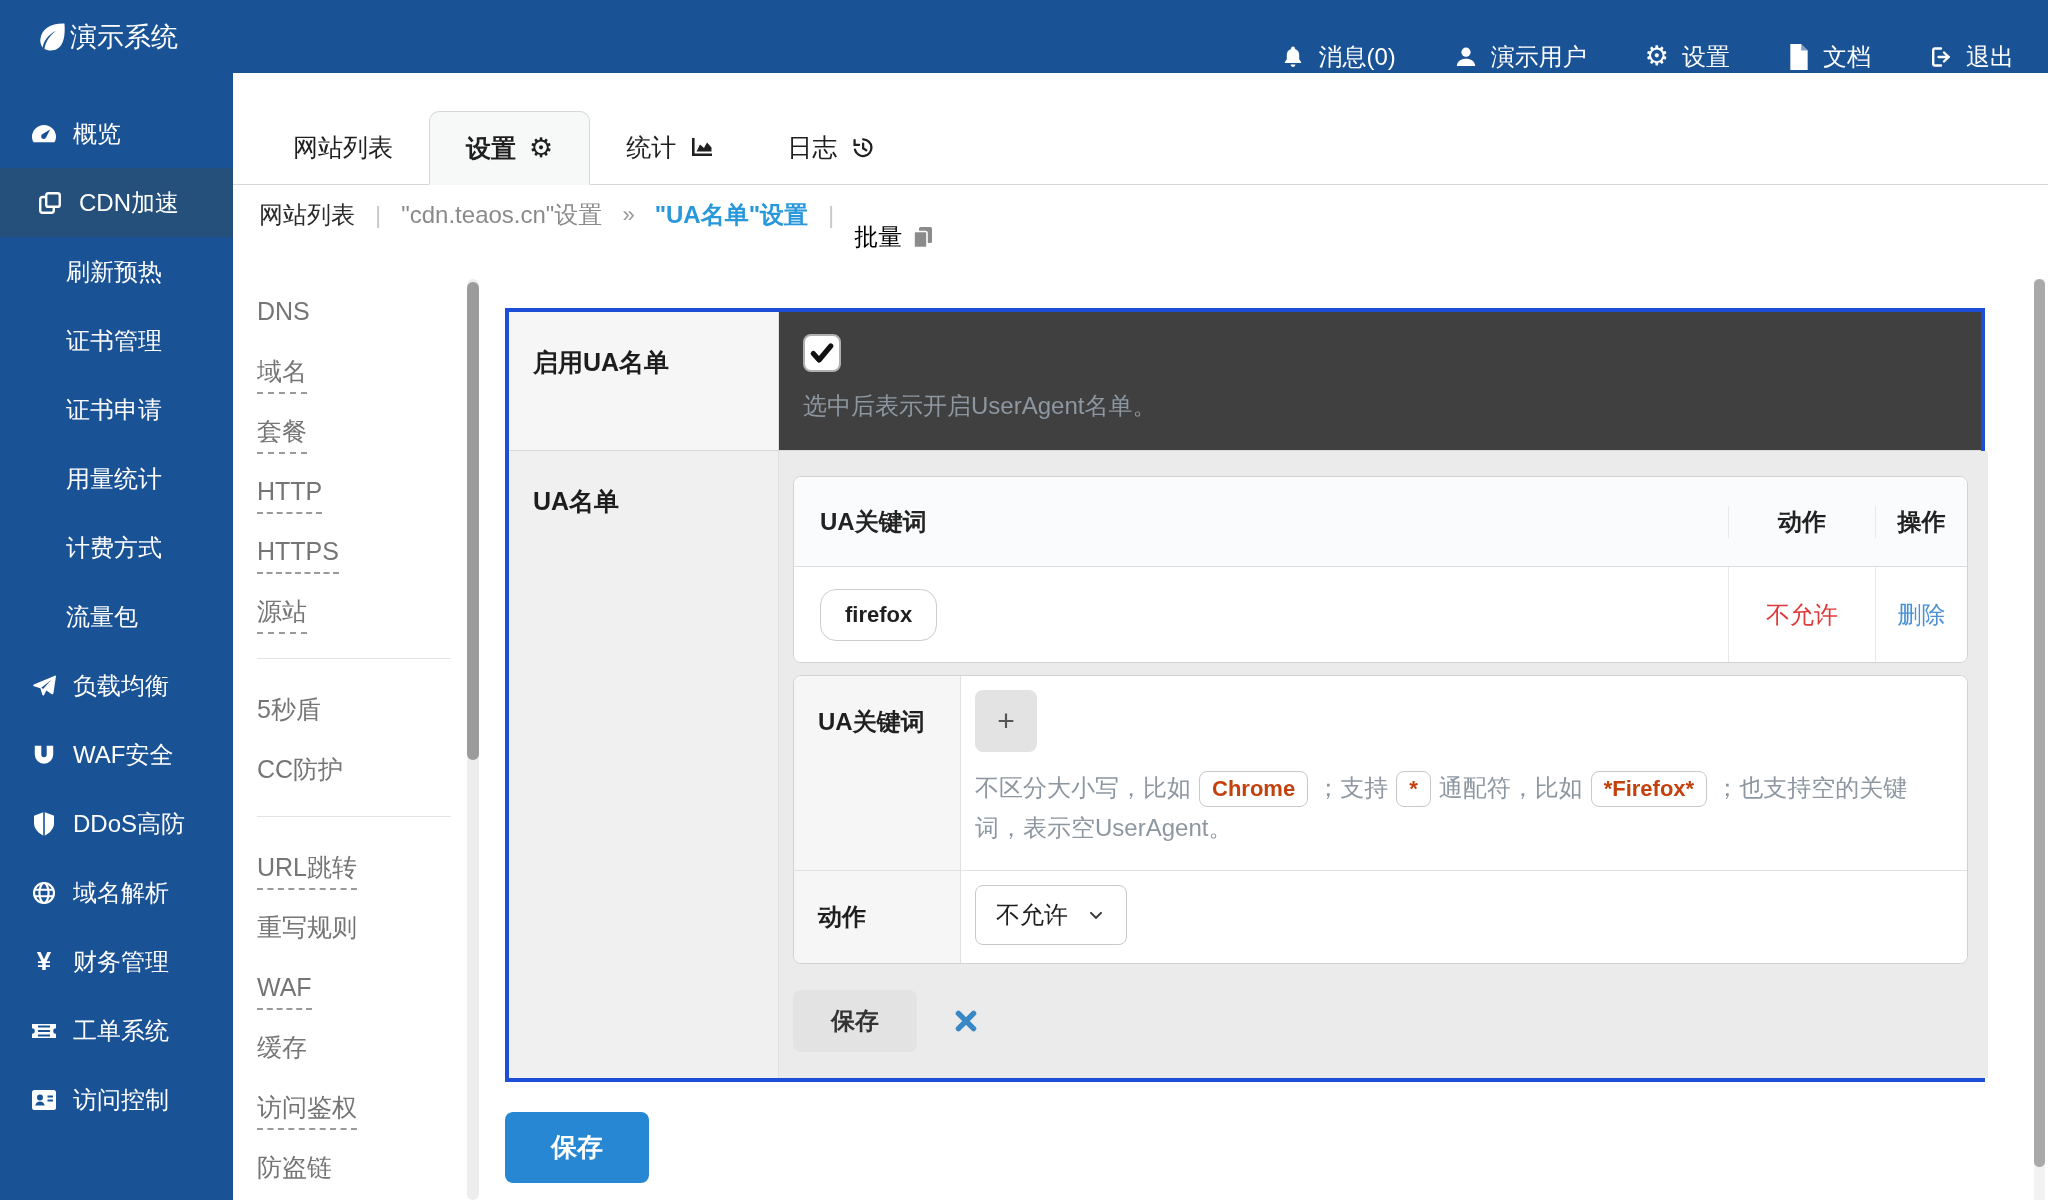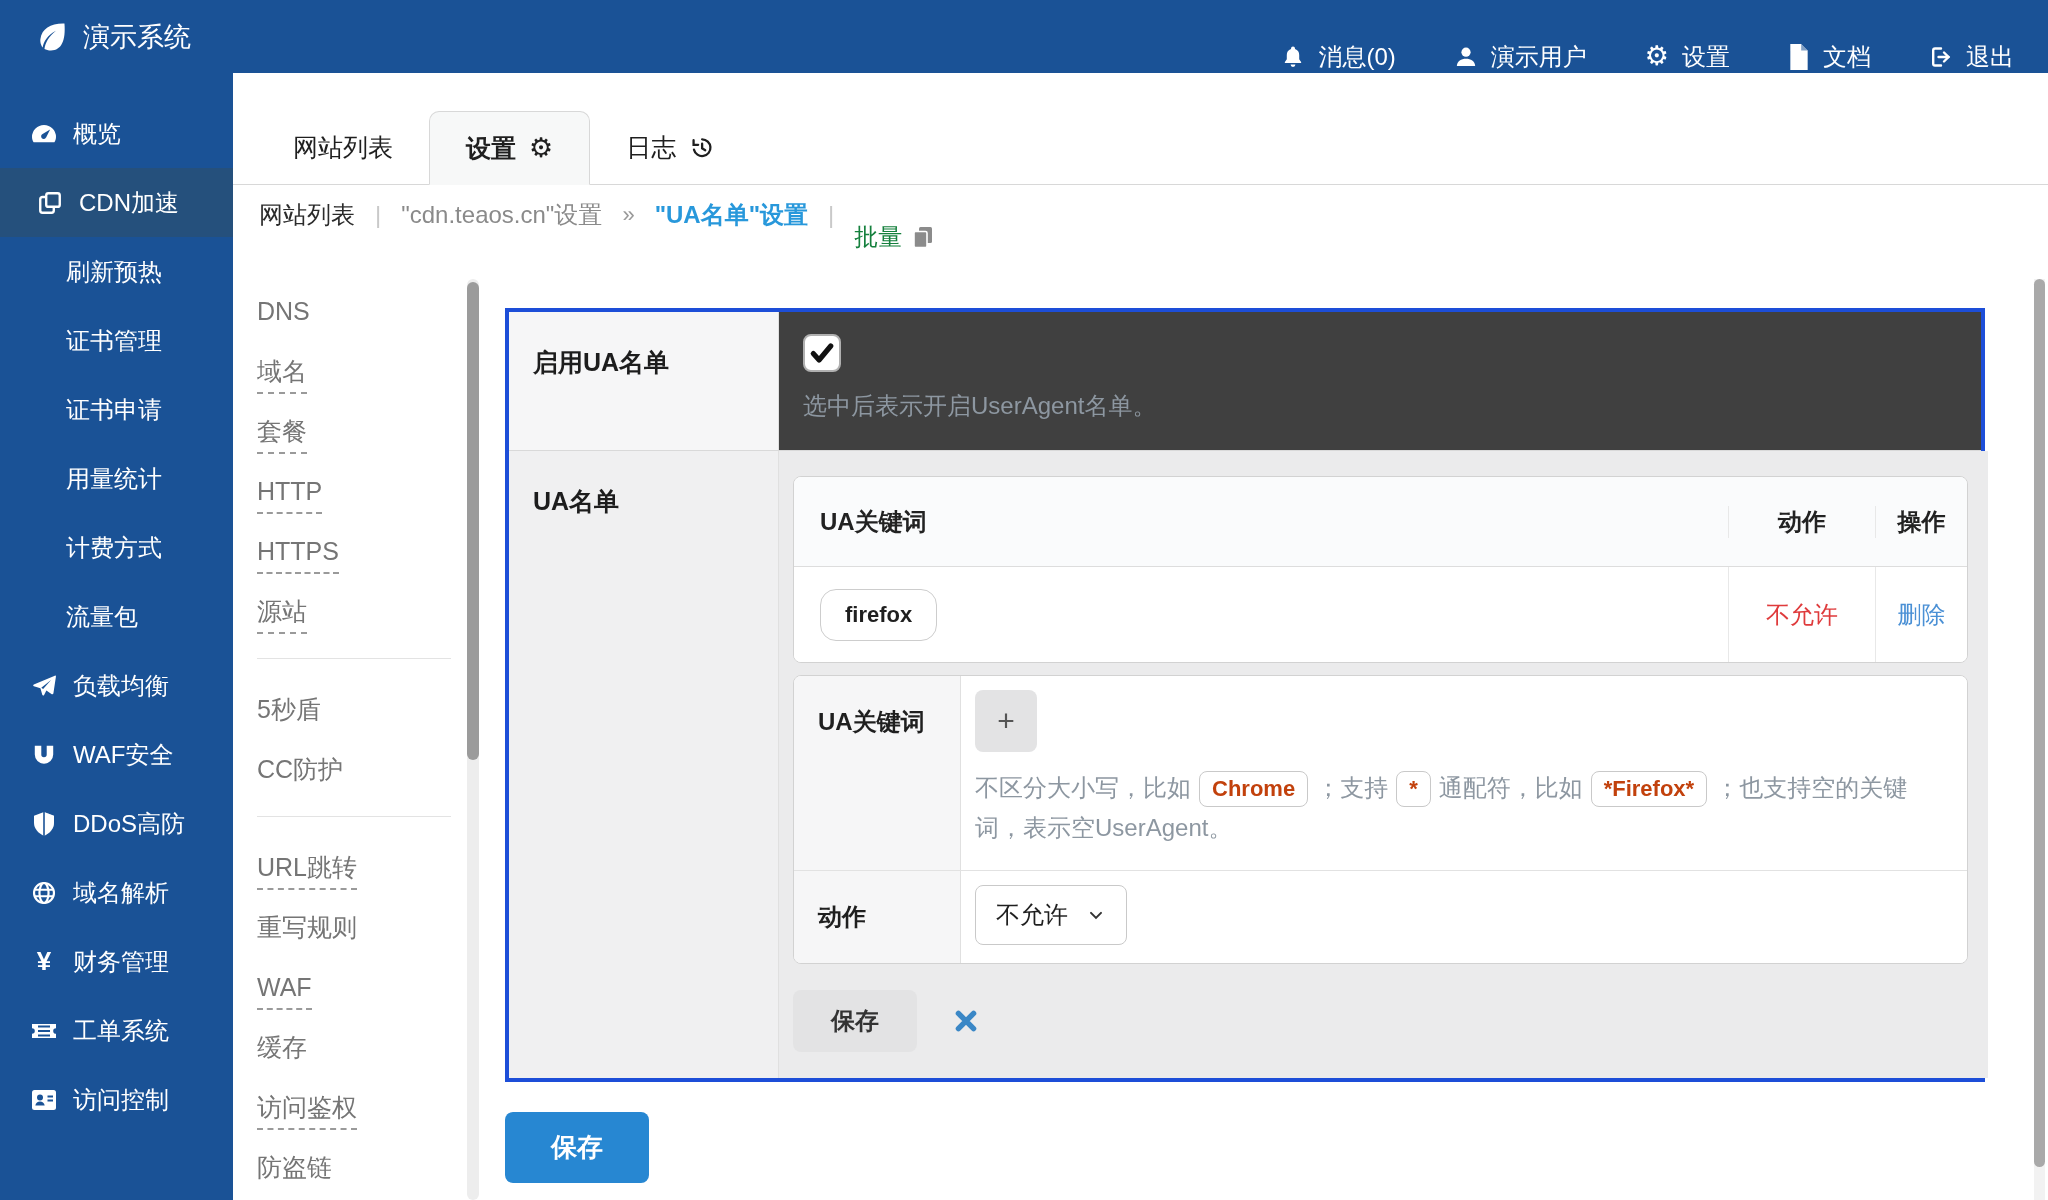--- a/index.html
+++ b/index.html
@@ -2,21 +2,21 @@
 <html><head>
 <meta charset="utf-8">
 <style>
   * { margin:0; padding:0; box-sizing:border-box; }
   html,body { width:2048px; height:1200px; overflow:hidden; }
   body { font-family:"Liberation Sans","DejaVu Sans",sans-serif; background:#fff; position:relative; color:#1f1f1f; }
   .icon svg{display:block}
 
   
   .topbar{position:absolute;left:0;top:0;width:2048px;height:73px;background:#1a5296;color:#fff;display:flex;align-items:center;justify-content:space-between;padding:0 34px;z-index:10;}
-  .brand{display:flex;align-items:center;gap:15px;font-size:27px;}
+  .brand{display:flex;align-items:center;gap:2px;font-size:27px;}
   .topnav{display:flex;align-items:center;gap:58px;margin-top:40px;}
   .topnav-item{display:flex;align-items:center;gap:13px;font-size:24px;cursor:pointer;}
   .gear-glyph{font-size:27px;line-height:1;}
 
   
   .sidebar{position:absolute;left:0;top:73px;width:233px;height:1127px;background:#1a5296;color:#fff;padding-top:26px;}
   .side-item{height:69px;display:flex;align-items:center;padding-left:28px;gap:13px;font-size:24px;cursor:pointer;}
   .side-item .icon{width:32px;display:flex;justify-content:center;align-items:center;}
   .side-item.sub{padding-left:66px;}
   .side-item.active{background:#25507c;padding-left:34px;}
@@ -28,21 +28,21 @@
   .tab{height:74px;display:flex;align-items:center;gap:13px;padding:0 36px;font-size:25px;color:#1f1f1f;cursor:pointer;}
   .tab.active{background:#f7f8f8;border:1px solid #d8d8d8;border-bottom:1px solid #f7f8f8;margin-bottom:-1px;border-radius:10px 10px 0 0;font-weight:700;}
   .tab .icon{color:#1f1f1f;}
 
   .breadcrumb{height:60px;display:flex;align-items:center;padding-left:26px;gap:20px;font-size:24px;}
   .bc-dark{color:#2b2b2b;cursor:pointer;}
   .bc-sep{color:#c9c9c9;}
   .bc-arrow{color:#9a9a9a;font-size:22px;}
   .bc-gray{color:#8a8a8a;cursor:pointer;}
   .bc-active{color:#2898db;font-weight:700;cursor:pointer;}
-  .bc-batch{color:#15803d;display:flex;align-items:center;gap:10px;cursor:pointer;margin-top:43px;}
+  .bc-batch{color:#000000;display:flex;align-items:center;gap:10px;cursor:pointer;margin-top:43px;}
 
   .body-area{position:absolute;left:0;top:172px;width:1815px;height:955px;}
 
   
   .settings-menu{position:absolute;left:24px;top:48px;width:200px;font-size:25px;color:#757575;}
   .sm-item{margin-bottom:23px;line-height:37px;cursor:pointer;}
   .sm-item span.dashed{border-bottom:2px dashed #9a9a9a;padding-bottom:7px;}
   .sm-divider{border:none;border-top:1px solid #e3e3e3;margin:28px 0 32px;width:194px;}
 
   .menu-scrollbar{position:absolute;left:234px;top:34px;width:12px;height:921px;background:#ededed;border-radius:6px;}
@@ -247,20 +247,29 @@
 
 <div class="content">
 
   <div class="tabs">
     <div class="tab">
       <span>网站列表</span>
     </div>
     <div class="tab active">
       <span>设置</span>
       <span class="icon gear-glyph">⚙</span>
+    </div>
+    <div class="tab">
+      <span>统计</span>
+      <span class="icon">
+        <svg width="26" height="24" viewBox="0 0 24 24">
+            <path d="M2 3v18h20v-2.6H4.6V3z" fill="#1f1f1f"></path>
+            <path d="M6.5 16.5l3.5-7 4 3.4 3-5.4 4.5 4.9v4.1z" fill="#1f1f1f"></path>
+          </svg>
+      </span>
     </div>
     <div class="tab">
       <span>日志</span>
       <span class="icon">
         <svg width="25" height="25" viewBox="0 0 24 24" fill="none" stroke="#1f1f1f" stroke-width="2.2" stroke-linecap="round">
             <path d="M12.6 4.2a8 8 0 1 1-7.8 9.9"></path>
             <path d="M4.4 5v4.4h4.4"></path>
             <path d="M12.6 8.4v4.4l3 1.8"></path>
           </svg>
       </span>

